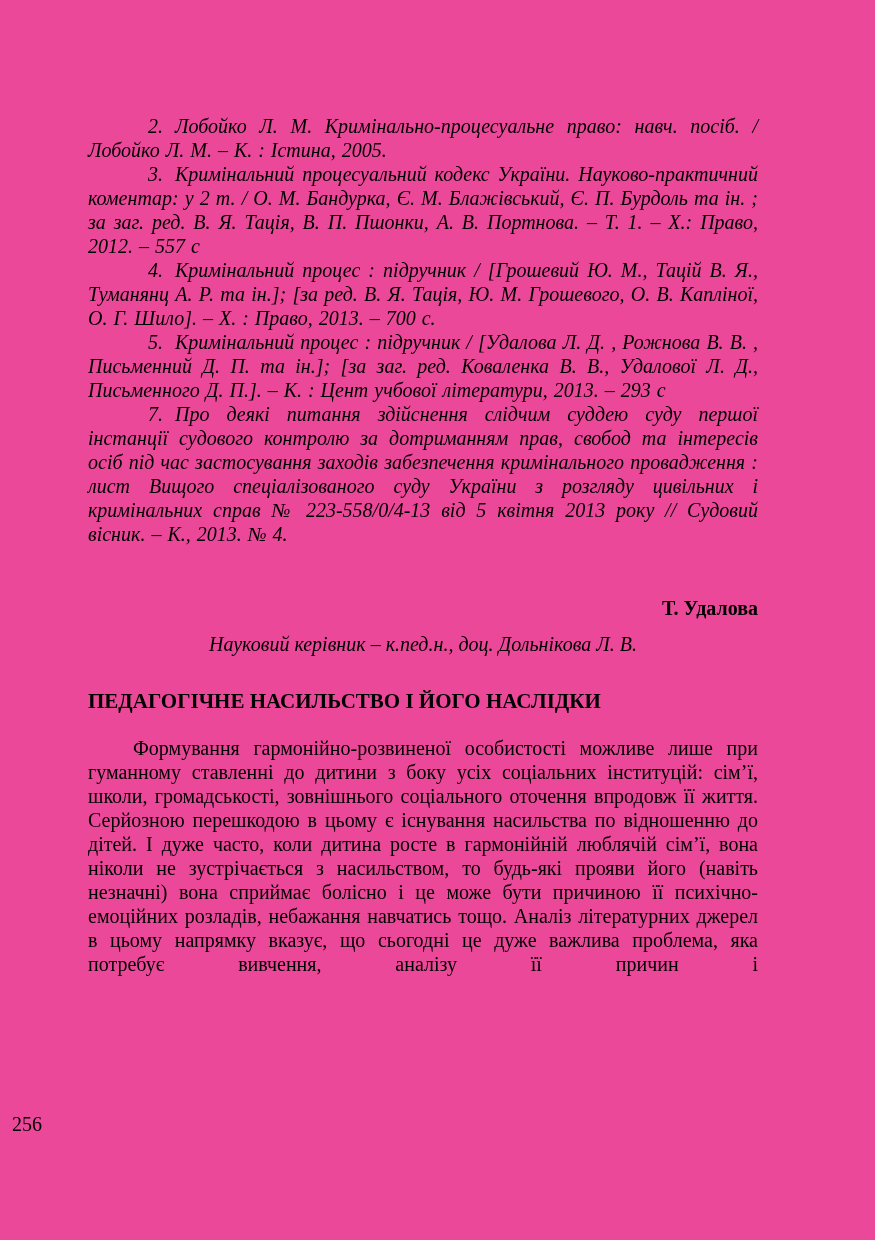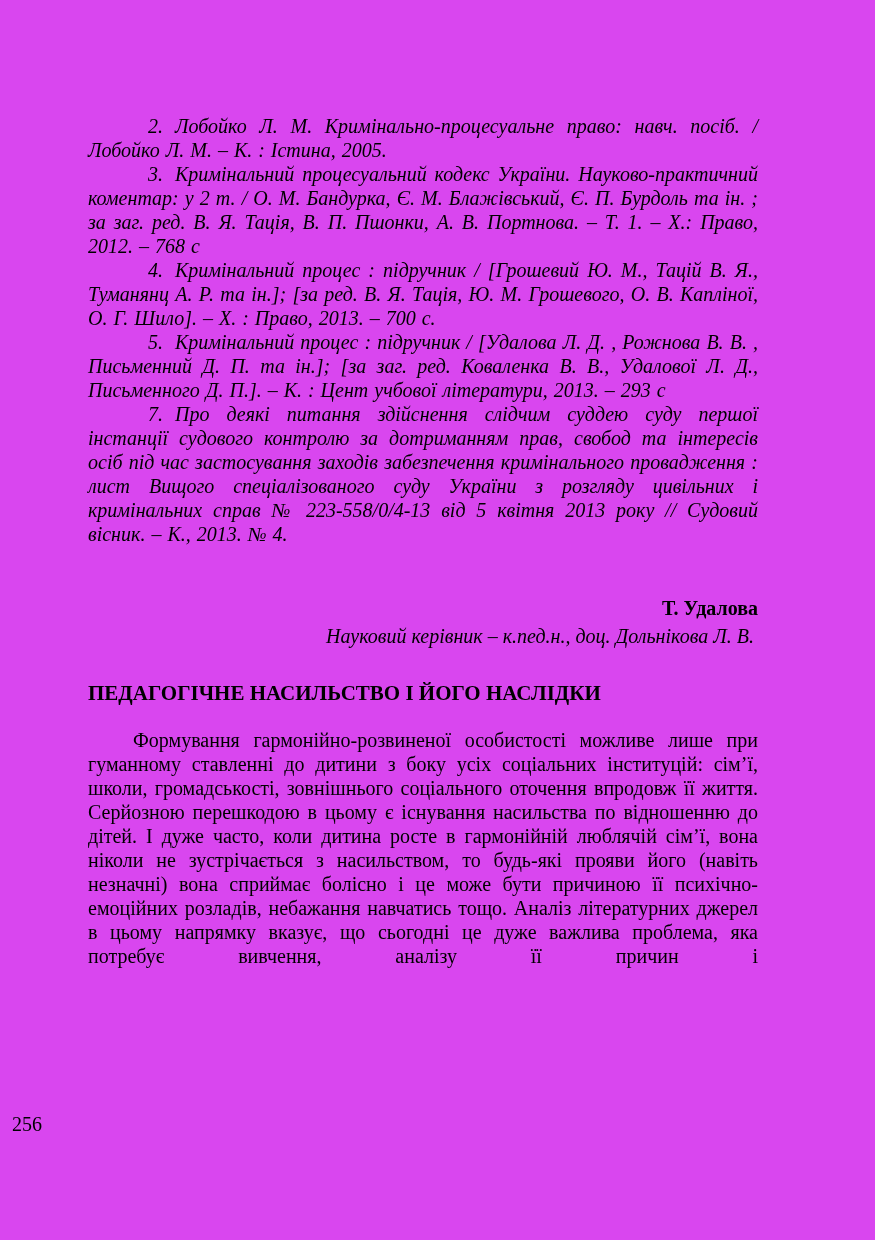--- a/index.html
+++ b/index.html
@@ -4,21 +4,21 @@
 <style>
   html, body {
     margin: 0;
     padding: 0;
     background: #ffffff;
   }
   .page {
     position: relative;
     width: 875px;
     height: 1240px;
-    background: #d946ef;
+    background: #ec4899;
     color: #000000;
     font-family: "Liberation Serif", "DejaVu Serif", serif;
     overflow: hidden;
   }
   .content {
     position: absolute;
     left: 88px;
     top: 114px;
     width: 670px;
   }
@@ -38,22 +38,22 @@
     font-style: normal;
   }
   .byline {
     margin: 50px 0 0 0;
     text-align: right;
     font-weight: bold;
     font-size: 20px;
     line-height: 24px;
   }
   .supervisor {
-    margin: 4px;
-    text-align: right;
+    margin: 12px;
+    text-align: center;
     font-style: italic;
     font-size: 20px;
     line-height: 24px;
   }
   .article-title {
     margin: 32px 140px 0 0;
     text-align: left;
     font-weight: bold;
     font-size: 21px;
     line-height: 26px;
@@ -78,21 +78,21 @@
   }
 </style>
 </head>
 <body>
 
 <div class="page">
   <div class="content">
 
     <p class="bib-item"><span class="bib-num">2.</span><span>Лобойко Л. М. Кримінально-процесуальне право: навч. посіб. / Лобойко Л. М. – К. : Істина, 2005.</span></p>
 
-    <p class="bib-item"><span class="bib-num">3.</span><span>Кримінальний процесуальний кодекс України. Науково-практичний коментар: у 2 т. / О. М. Бандурка, Є. М. Блажівський, Є. П. Бурдоль та ін. ; за заг. ред. В. Я. Тація, В. П. Пшонки, А. В. Портнова. – Т. 1. – Х.: Право, 2012. – 768 с</span></p>
+    <p class="bib-item"><span class="bib-num">3.</span><span>Кримінальний процесуальний кодекс України. Науково-практичний коментар: у 2 т. / О. М. Бандурка, Є. М. Блажівський, Є. П. Бурдоль та ін. ; за заг. ред. В. Я. Тація, В. П. Пшонки, А. В. Портнова. – Т. 1. – Х.: Право, 2012. – 557 с</span></p>
 
     <p class="bib-item"><span class="bib-num">4.</span><span>Кримінальний процес : підручник / [Грошевий Ю. М., Тацій В. Я., Туманянц А. Р. та ін.]; [за ред. В. Я. Тація, Ю. М. Грошевого, О. В. Капліної, О. Г. Шило]. – Х. : Право, 2013. – 700 с.</span></p>
 
     <p class="bib-item"><span class="bib-num">5.</span><span>Кримінальний процес : підручник / [Удалова Л. Д. , Рожнова В. В. , Письменний Д. П. та ін.]; [за заг. ред. Коваленка В. В., Удалової Л. Д., Письменного Д. П.]. – К. : Цент учбової літератури, 2013. – 293 с</span></p>
 
 
     <p class="bib-item"><span class="bib-num">7.</span><span>Про деякі питання здійснення слідчим суддею суду першої інстанції судового контролю за дотриманням прав, свобод та інтересів осіб під час застосування заходів забезпечення кримінального провадження : лист Вищого спеціалізованого суду України з розгляду цивільних і кримінальних справ № 223-558/0/4-13 від 5 квітня 2013 року // Судовий вісник. – К., 2013. № 4.</span></p>
 
 
     <p class="byline">Т. Удалова</p>

